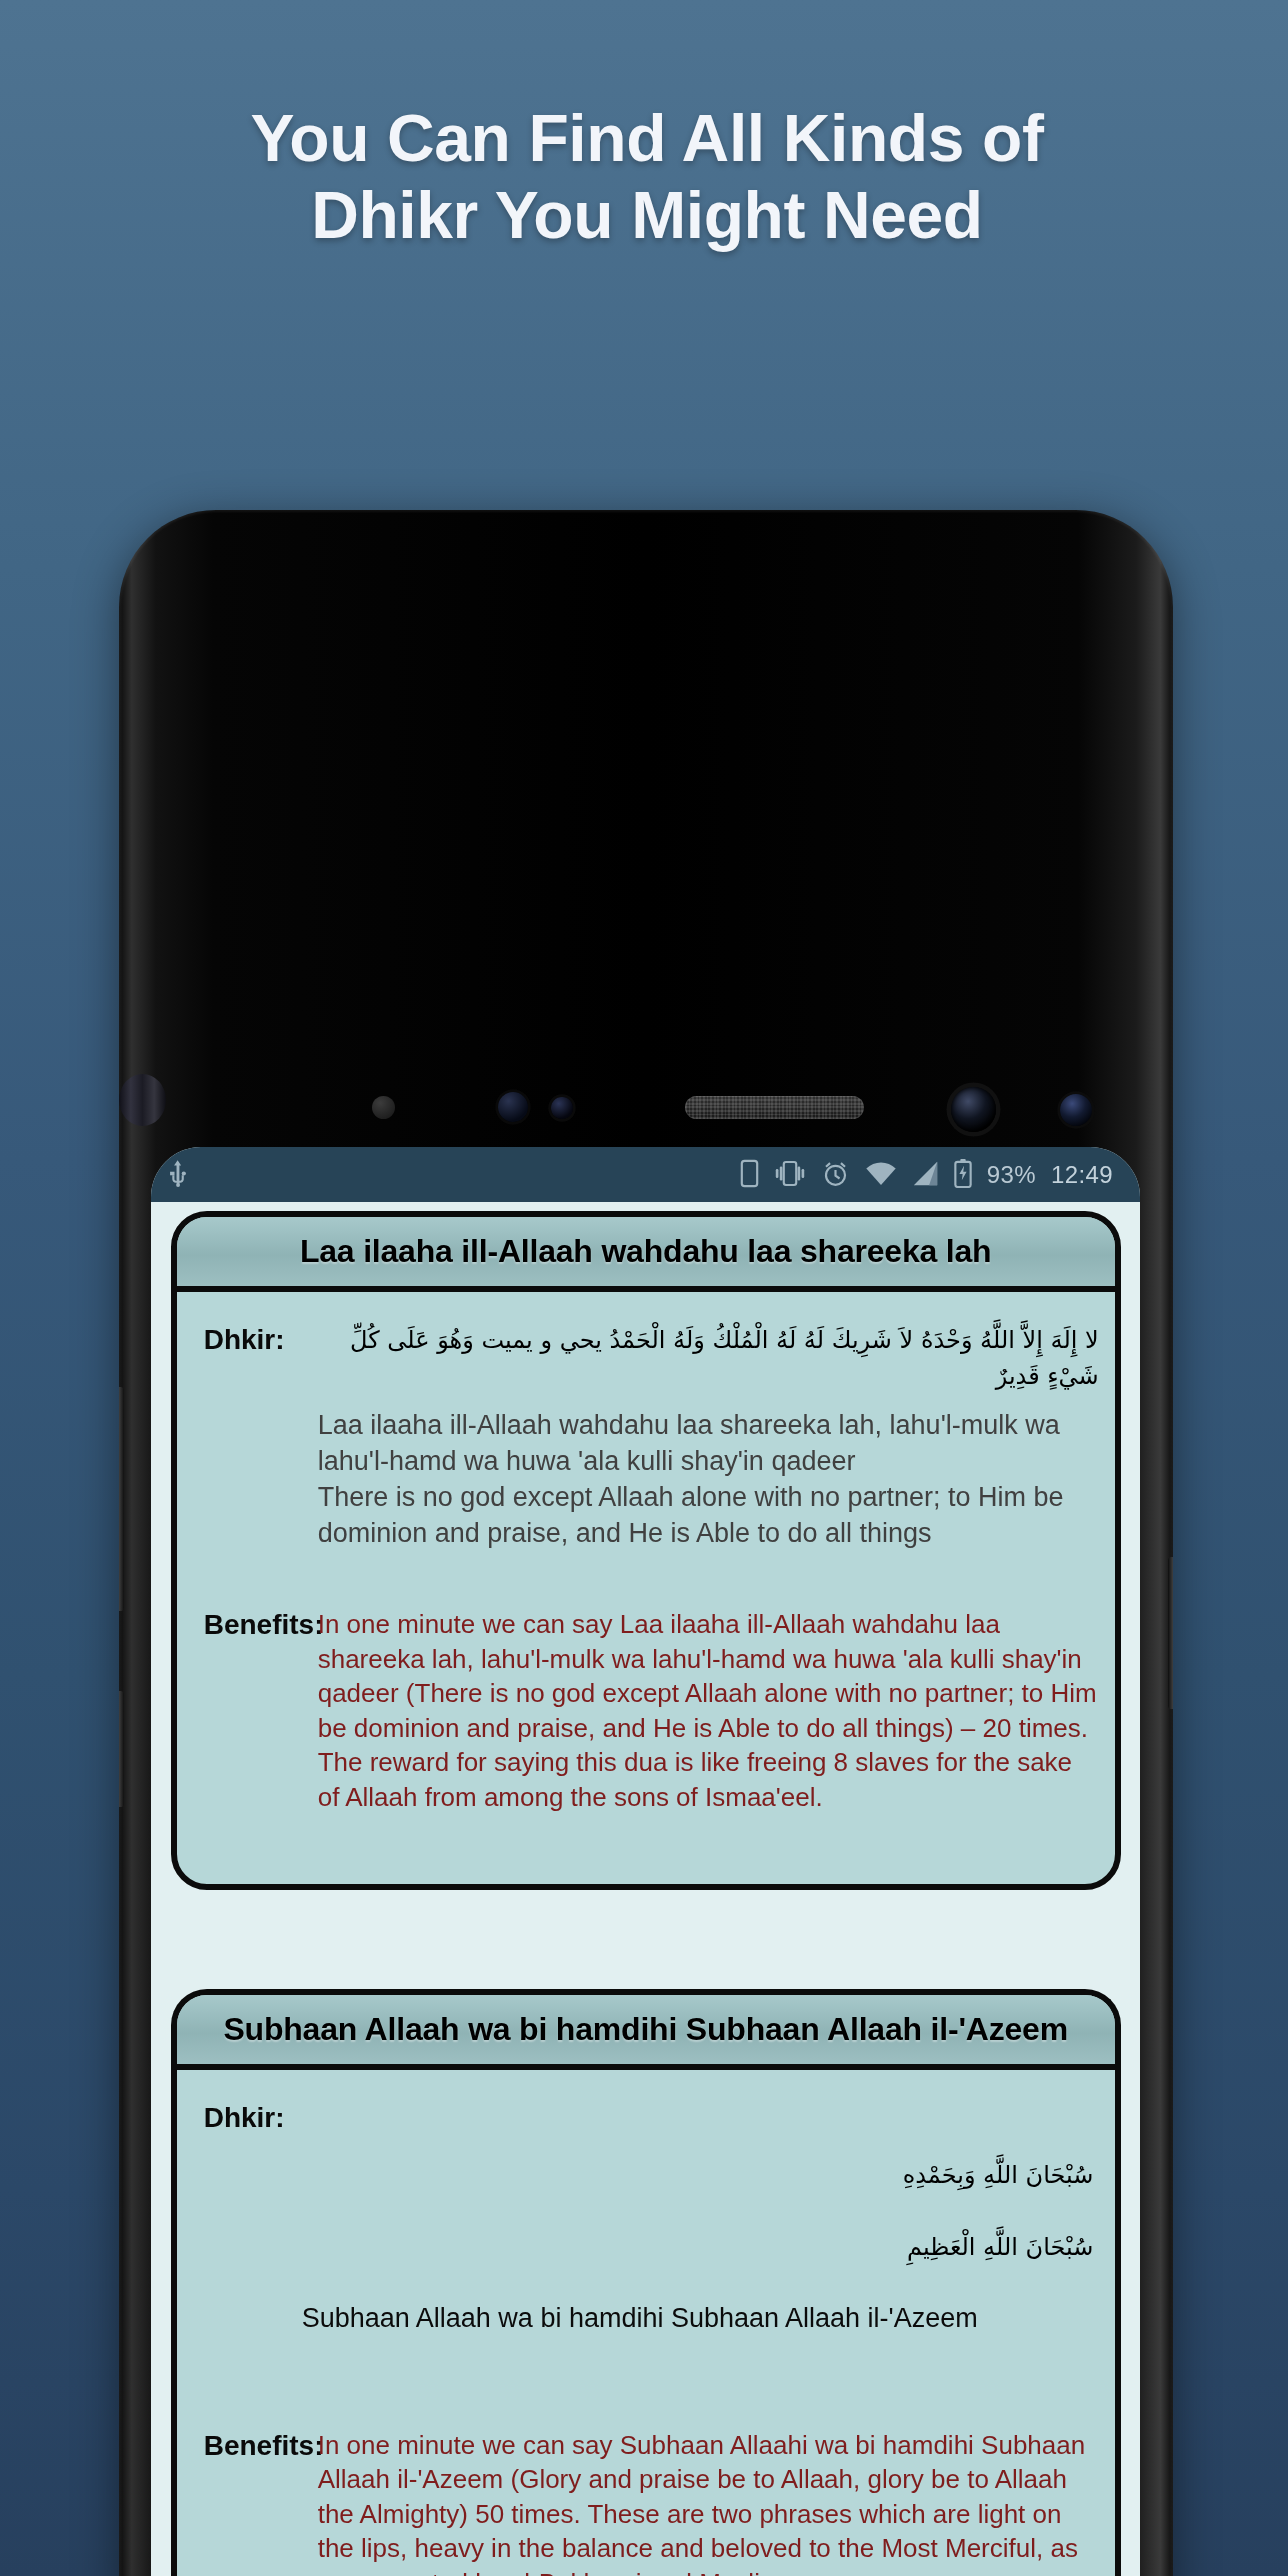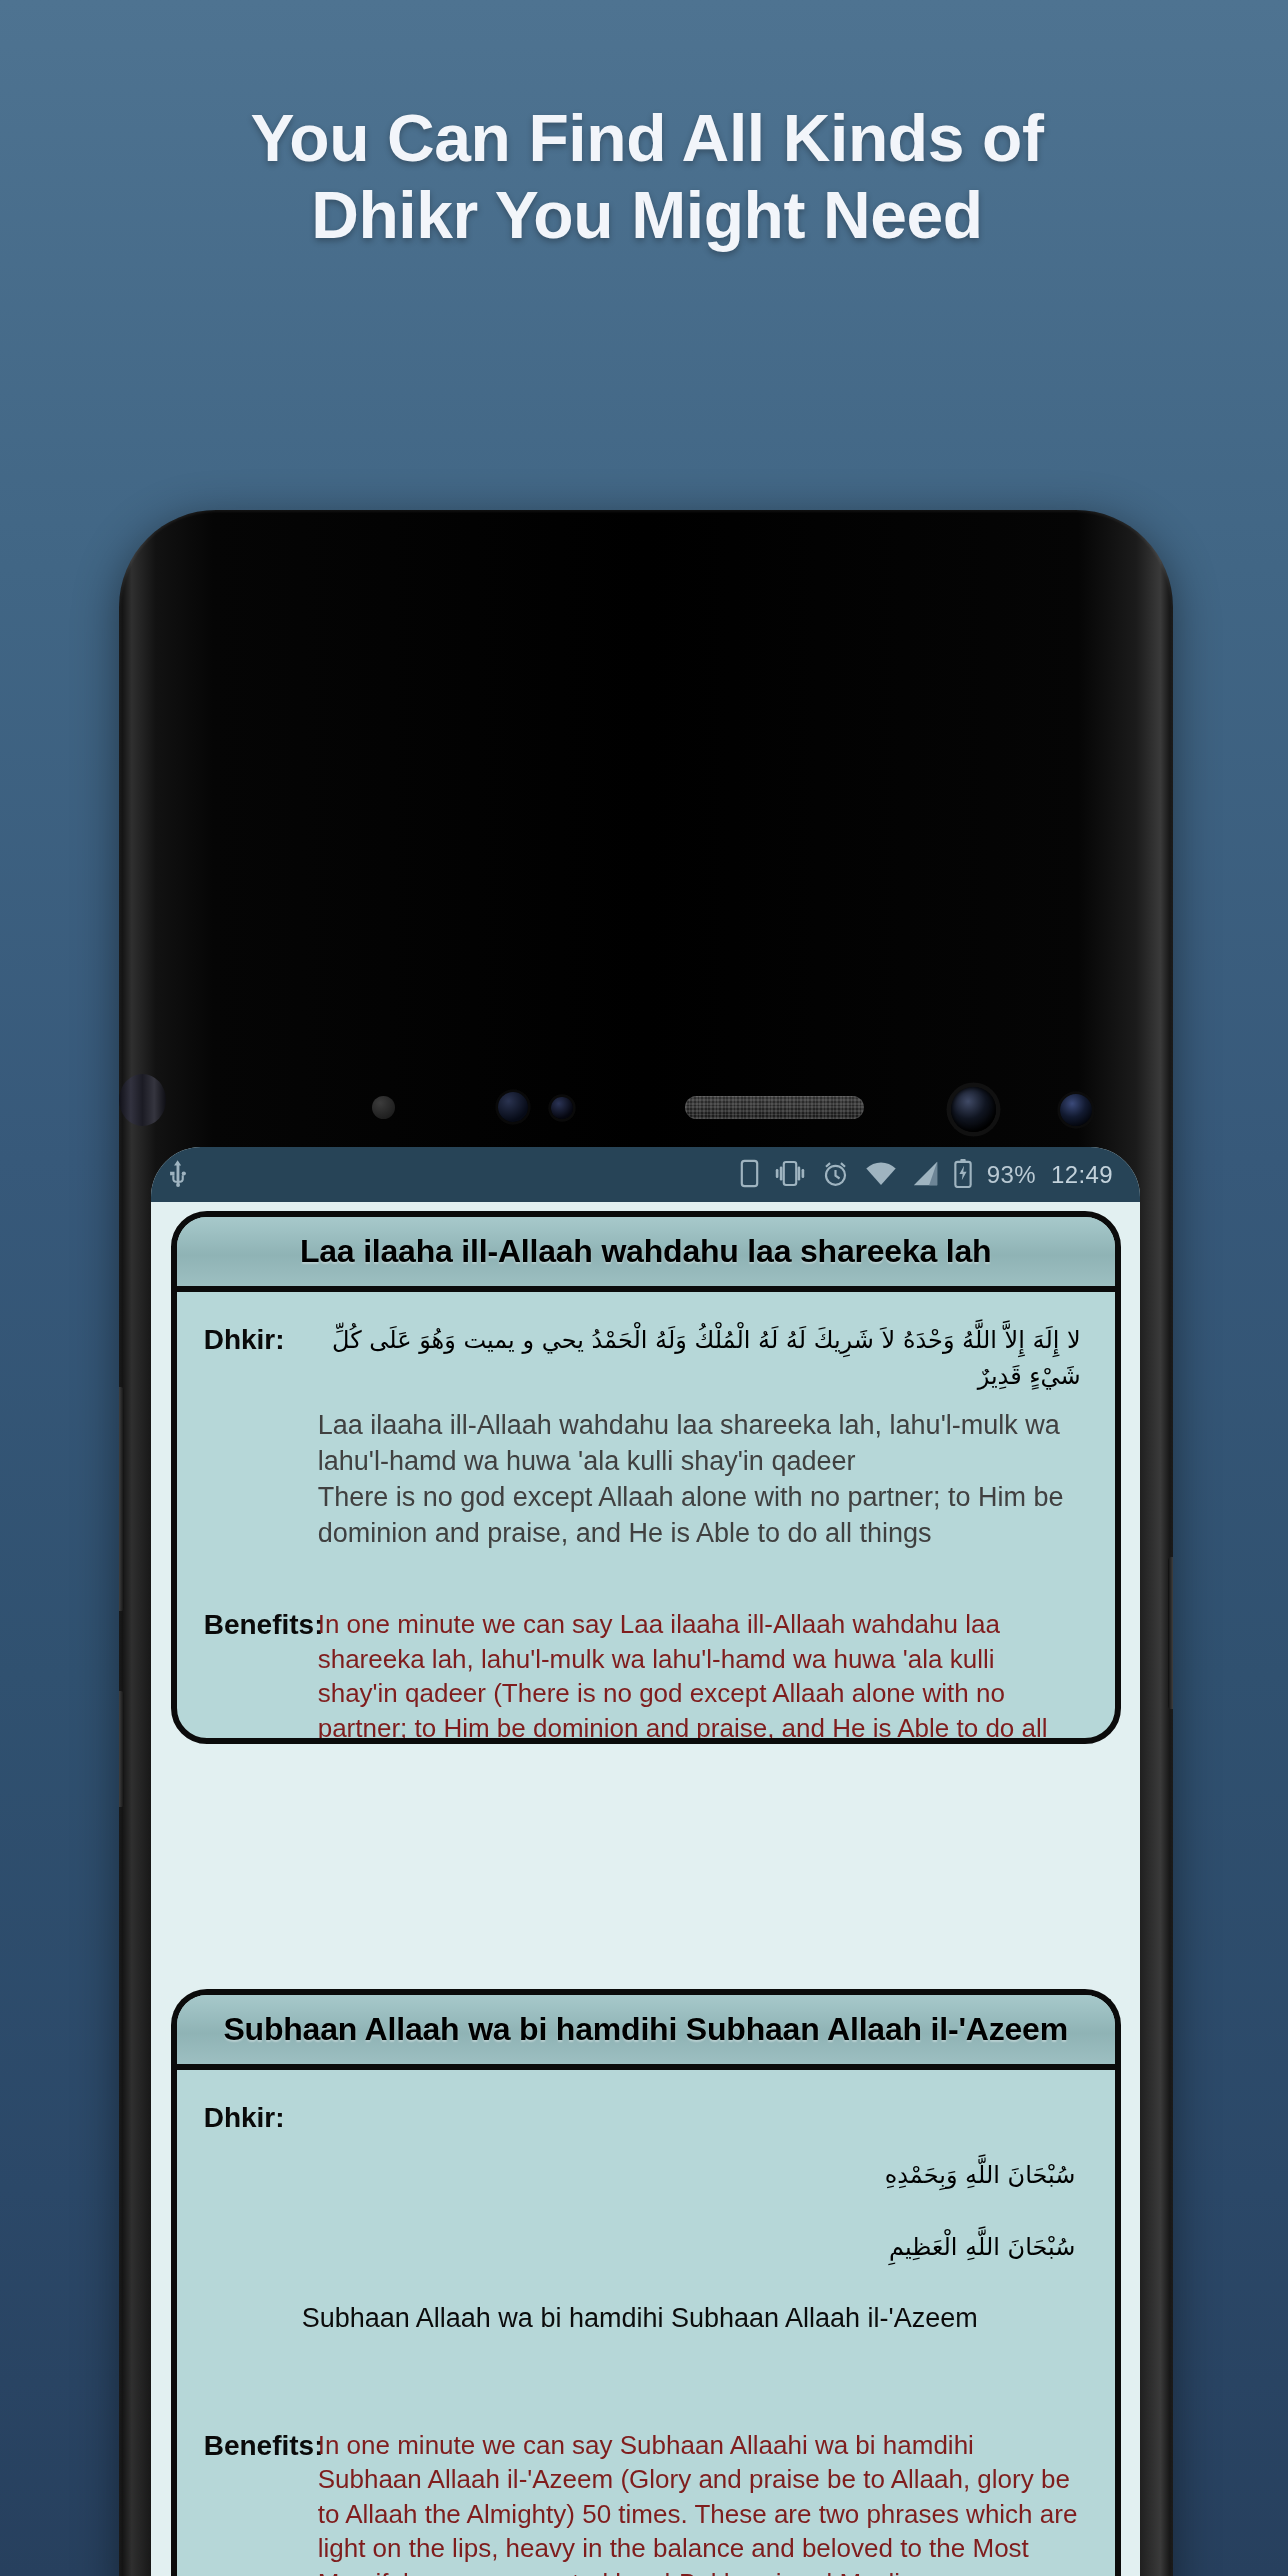--- a/index.html
+++ b/index.html
@@ -100,38 +100,38 @@
   }
 
   .card{
     position:absolute;
     left:19.7px; width:950px;
     background:#b6d7d8;
     border:6.3px solid #0b0b0b;
     border-radius:36px;
     overflow:hidden;
   }
-  .card-1{ top:9px; height:533px; }
+  .card-1{ top:9px; height:679px; }
   .card-2{ top:787px; height:614px; border-bottom:none; border-radius:36px 36px 0 0;}
 
   .card-title{
     height:75px;
     background:linear-gradient(180deg,#a7c9cb 0%,#8fb3b5 55%,#9dbfc1 100%);
     border-bottom:6.3px solid #0b0b0b;
     display:flex; align-items:center; justify-content:center;
     color:#000;
     font-size:32px;
     font-weight:bold;
     letter-spacing:-0.2px;
     text-shadow:0 1.8px 1.8px rgba(255,255,255,.35);
     padding:0 12.5px;
     text-align:center;
   }
 
-  .card-body{ padding:30px 34px 18px 27px; }
+  .card-body{ padding:30px 16px 18px 27px; }
 
   .row{ display:flex; align-items:flex-start; }
   .lbl{
     font-size:28px; font-weight:bold; color:#0a0a0a;
     white-space:nowrap; padding-top:1.8px;
   }
   .lbl-dhkir{ width:114px; }
   .lbl-benefits{ width:114px; }
 
   .arabic{

